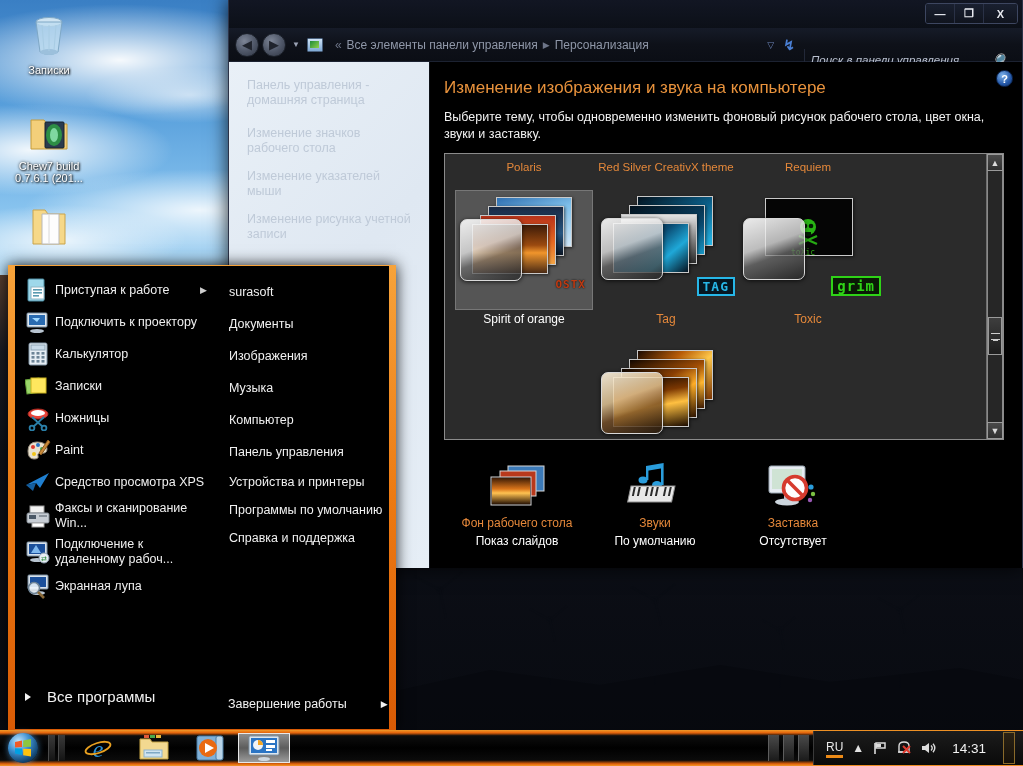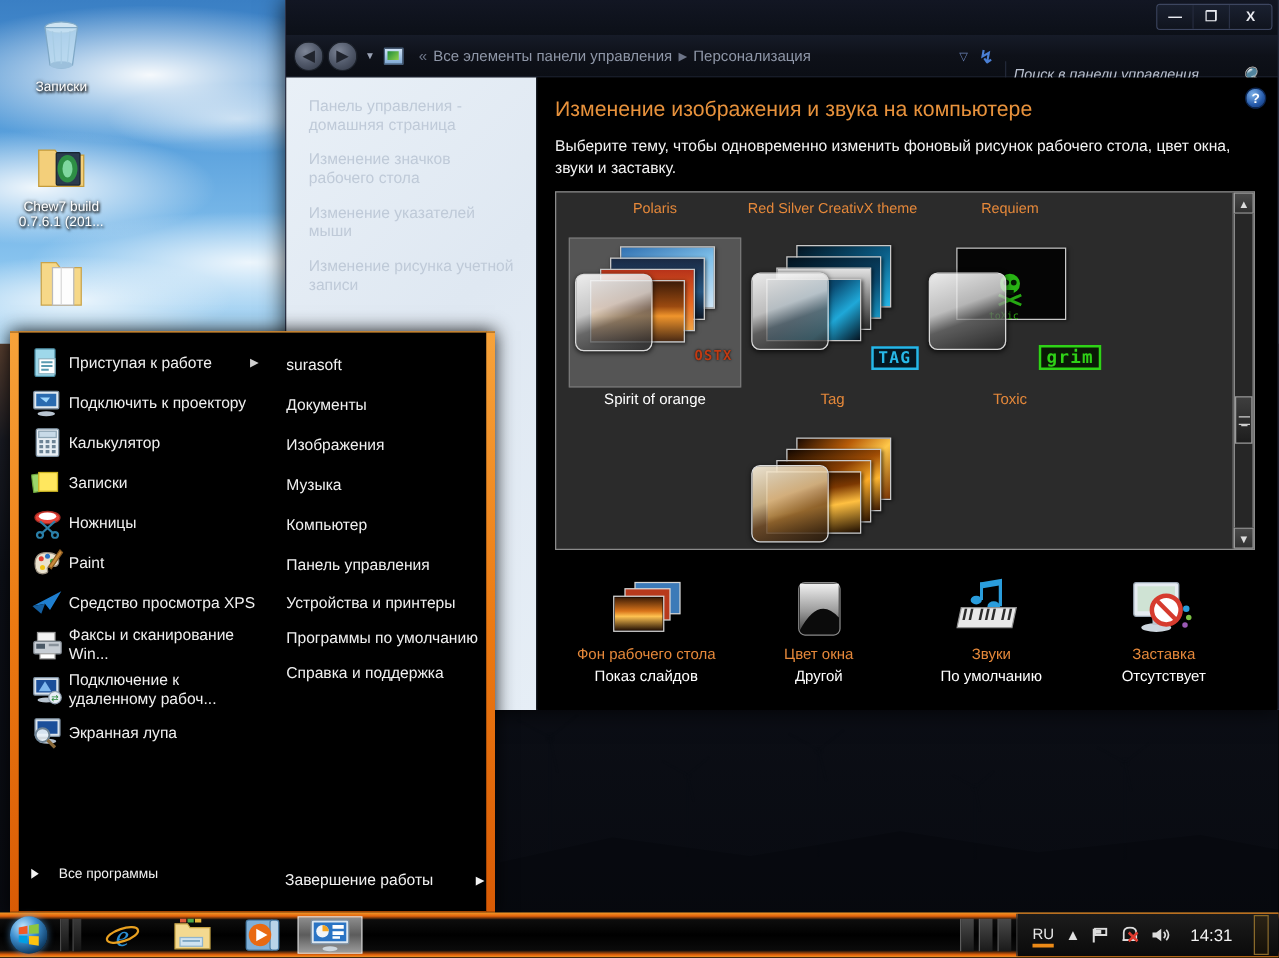--- a/index.html
+++ b/index.html
@@ -109,21 +109,21 @@
 
   .winbody { display: flex; height: 506px; }
 
   
   .leftpane {
     width: 201px; padding: 16px 14px 0 18px;
     background: linear-gradient(135deg, #e9f0f7 0%, #dfe8f2 45%, #e6eef6 100%);
     color: #b9c7d6;
     border-right: 1px solid #0d1117;
   }
-  .lp-link { font-size: 12.5px; line-height: 15px; margin-bottom: 12px; color: #bfcad8; }
+  .lp-link { font-size: 12.5px; line-height: 15px; margin-bottom: 18px; color: #bfcad8; }
   .lp-link.small { margin-bottom: 13px; }
 
   
   .content {
     flex: 1; background: #000; position: relative;
     padding: 16px 18px 0 14px;
   }
   .help-icon {
     position: absolute; right: 9px; top: 8px;
     width: 17px; height: 17px; border-radius: 50%;
@@ -224,21 +224,21 @@
   }
   .sm-icon {
     width: 26px; height: 26px; flex: none; position: relative;
   }
   .sm-arrow { margin-left: auto; color: #cfcfcf; font-size: 9px; }
   .sm-ritem { color: #f0f0f0; font-size: 12.5px; line-height: 16px; padding: 8px 4px; }
   .sm-ritem.tight { padding: 6px 4px; }
   .sm-allprogs {
     position: absolute; left: 0; right: 0; bottom: 18px;
     display: flex; align-items: center; gap: 16px; padding: 6px 10px;
-    color: #f2f2f2; font-size: 11px;
+    color: #f2f2f2; font-size: 15px;
   }
   .tri { width: 0; height: 0; border-left: 6px solid #f2f2f2; border-top: 4px solid transparent; border-bottom: 4px solid transparent; }
   .sm-shutdown {
     position: absolute; left: 213px; bottom: 18px;
     display: flex; align-items: center; gap: 34px;
     color: #f2f2f2; font-size: 12.5px;
   }
 
   
   .taskbar {
@@ -512,37 +512,20 @@
                   <stop offset="58%" stop-color="#ffc251"></stop>
                       <stop offset="100%" stop-color="#2a1505"></stop>
                 </linearGradient>
                   </defs>
               </svg>
             </div>
             <div class="blabel">Фон рабочего стола</div>
             <div class="bvalue">Показ слайдов</div>
           </div>
 
-          <div class="bitem">
-            <div class="bicon">
-              <svg width="52" height="46" viewBox="0 0 52 46">
-                <rect x="10" y="2" width="33" height="42" rx="5" fill="#0b0b0b" stroke="#8a8a8a"></rect>
-                <path d="M11 3 H42 V30 Q26 12 11 40 Z" fill="url(#gglass)"></path>
-                <defs>
-                    <linearGradient id="gglass" x1="0" y1="0" x2="0" y2="1">
-                  <stop offset="0%" stop-color="#f0f0f0"></stop>
-                      <stop offset="60%" stop-color="#9a9a9a"></stop>
-                  <stop offset="100%" stop-color="#4a4a4a"></stop>
-                </linearGradient>
-                  </defs>
-              </svg>
-            </div>
-            <div class="blabel">Цвет окна</div>
-            <div class="bvalue">Другой</div>
-          </div>
 
           <div class="bitem">
             <div class="bicon">
               <svg width="56" height="48" viewBox="0 0 56 48">
                 <g fill="#2a9ddc">
                   <ellipse cx="16" cy="18" rx="4.5" ry="3.5"></ellipse>
                     <rect x="19" y="4" width="2.4" height="14"></rect>
                   <ellipse cx="30" cy="23" rx="5" ry="4"></ellipse>
                     <rect x="34" y="6" width="2.6" height="17"></rect>
                   <path d="M19 4 L36.6 1 L36.6 6 L19 9 Z"></path>

